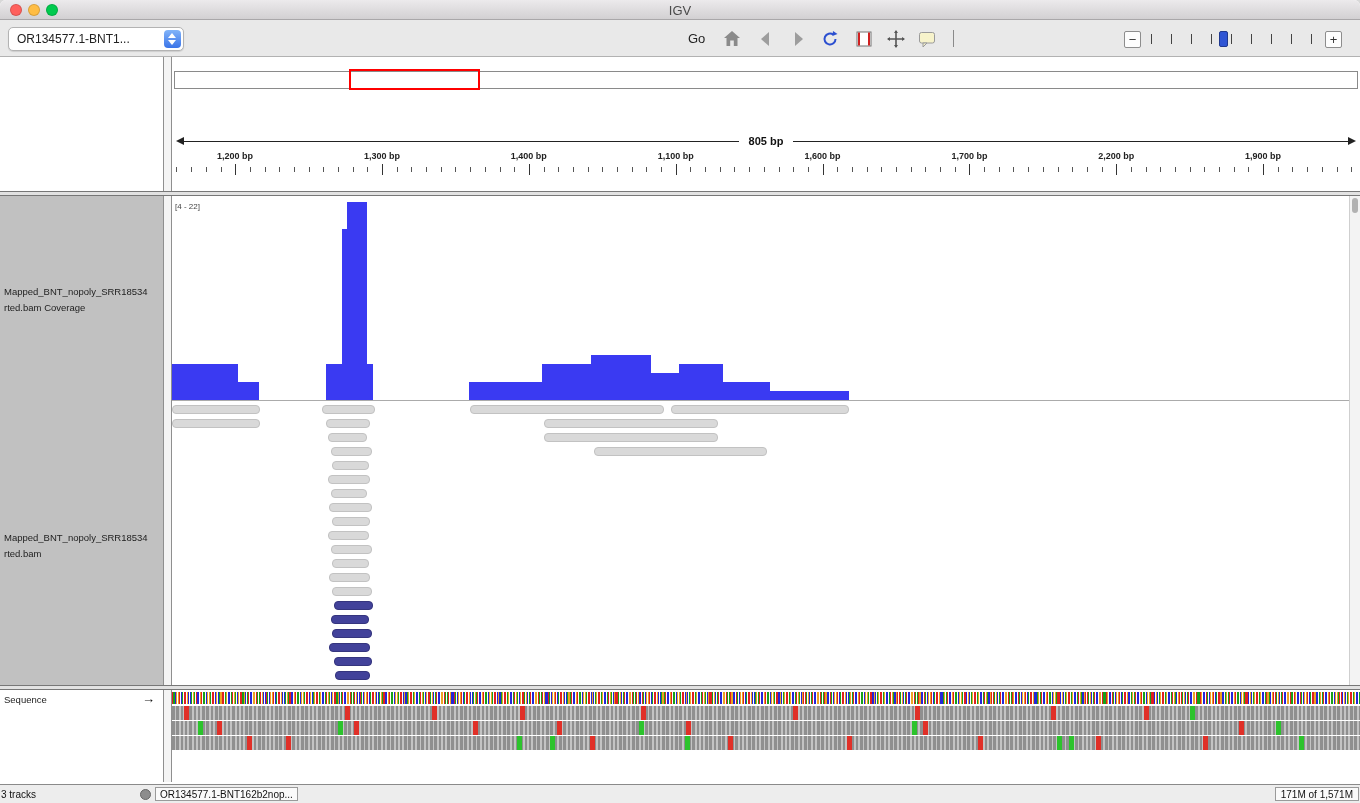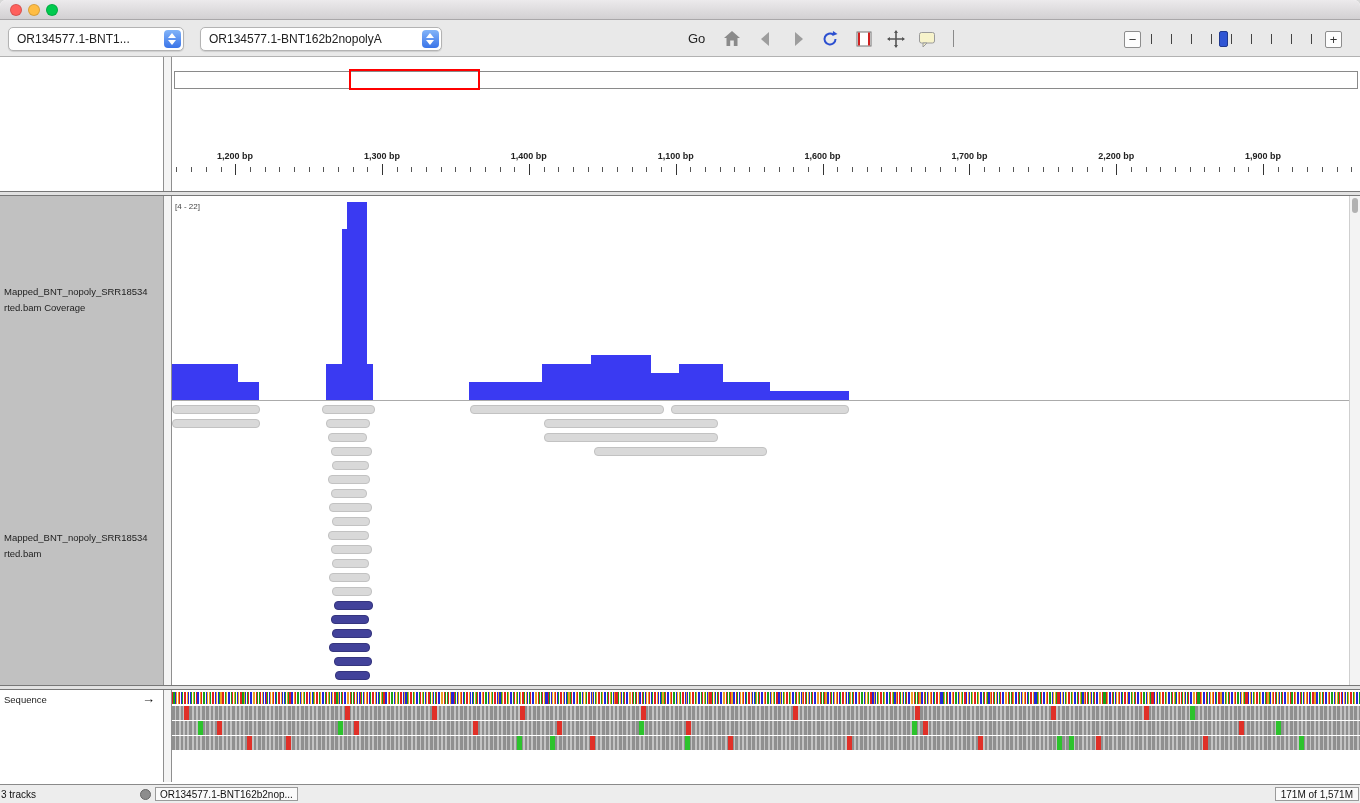--- a/index.html
+++ b/index.html
@@ -114,32 +114,26 @@
 </style>
 </head>
 <body>
 
 <div class="window">
 
   <div class="titlebar">
     <span class="tl red"></span>
     <span class="tl yellow"></span>
     <span class="tl green"></span>
+    <div class="title">IGV</div>
   </div>
 
   <div class="toolbar">
     <div class="combo" style="left:8px; width:176px;">
       <span>OR134577.1-BNT1...</span>
-      <span class="stepper">
-          <span class="up"></span>
-          <span class="dn"></span>
-        </span>
-    </div>
-    <div class="combo" style="left:200px; width:242px;">
-      <span>OR134577.1-BNT162b2nopolyA</span>
       <span class="stepper">
           <span class="up"></span>
           <span class="dn"></span>
         </span>
     </div>
     <div class="golabel" style="left:688px;">Go</div>
 
     <svg class="tbicon" style="left:722px;" viewBox="0 0 20 20">
       <path d="M10 2 L18 9 H15.5 V17 H4.5 V9 H2 Z" fill="#8a8a8a"></path>
       <rect x="8.2" y="11.5" width="3.6" height="5.5" fill="#e9e9e9"></rect>
@@ -189,20 +183,27 @@
       <div class="zbox">+</div>
     </div>
   </div>
 
   <div class="row ruler-row">
     <div class="sidebar"></div>
     <div class="gutter-v"></div>
     <div class="main">
       <div class="chromstrip"></div>
       <div class="ideo-region" style="left: 177.012px; width: 130.68px;"></div>
+      <div class="spanline">
+        <span class="ah-l"></span>
+        <span class="seg"></span>
+        <span class="spanlabel">805 bp</span>
+        <span class="seg"></span>
+        <span class="ah-r"></span>
+      </div>
       <div class="ticklayer">
           <div class="minor-tick" style="left: 4.4px;"></div>
           <div class="minor-tick" style="left: 19.1px;"></div>
           <div class="minor-tick" style="left: 33.8px;"></div>
           <div class="minor-tick" style="left: 48.5px;"></div>
           <div class="minor-tick major" style="left: 63.1px;"></div>
           <div class="minor-tick" style="left: 77.8px;"></div>
           <div class="minor-tick" style="left: 92.5px;"></div>
           <div class="minor-tick" style="left: 107.2px;"></div>
           <div class="minor-tick" style="left: 121.9px;"></div>

